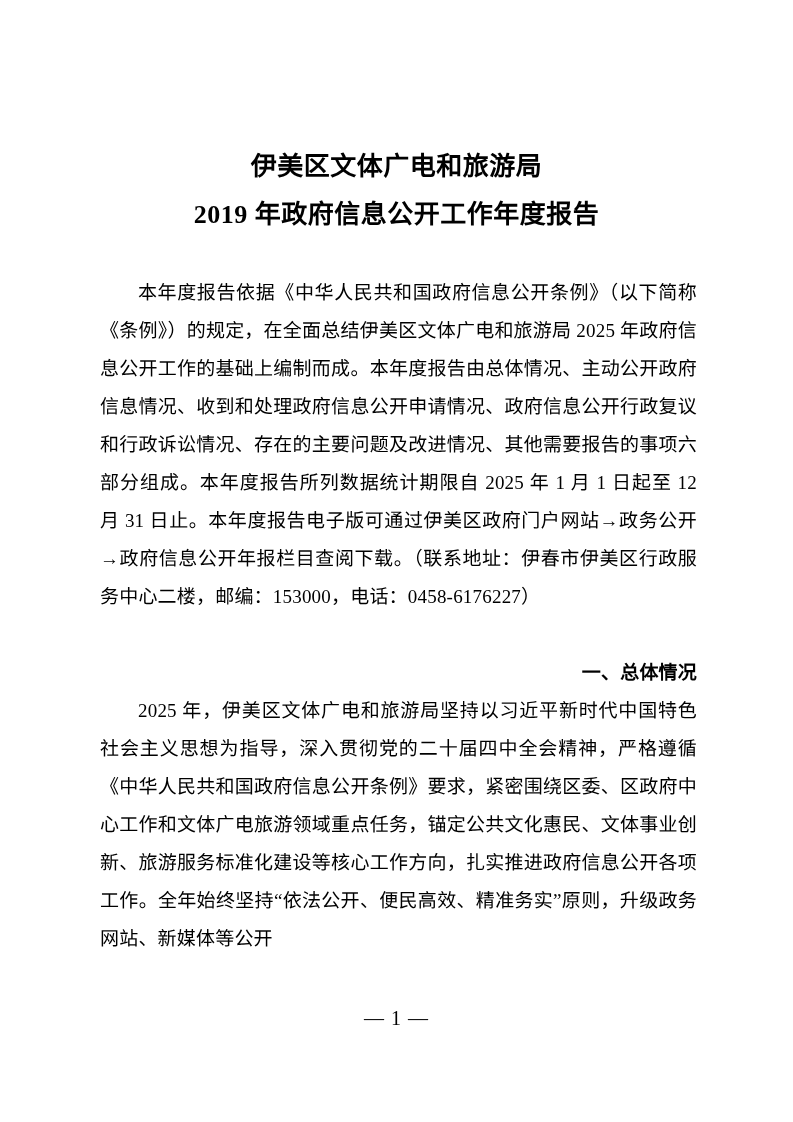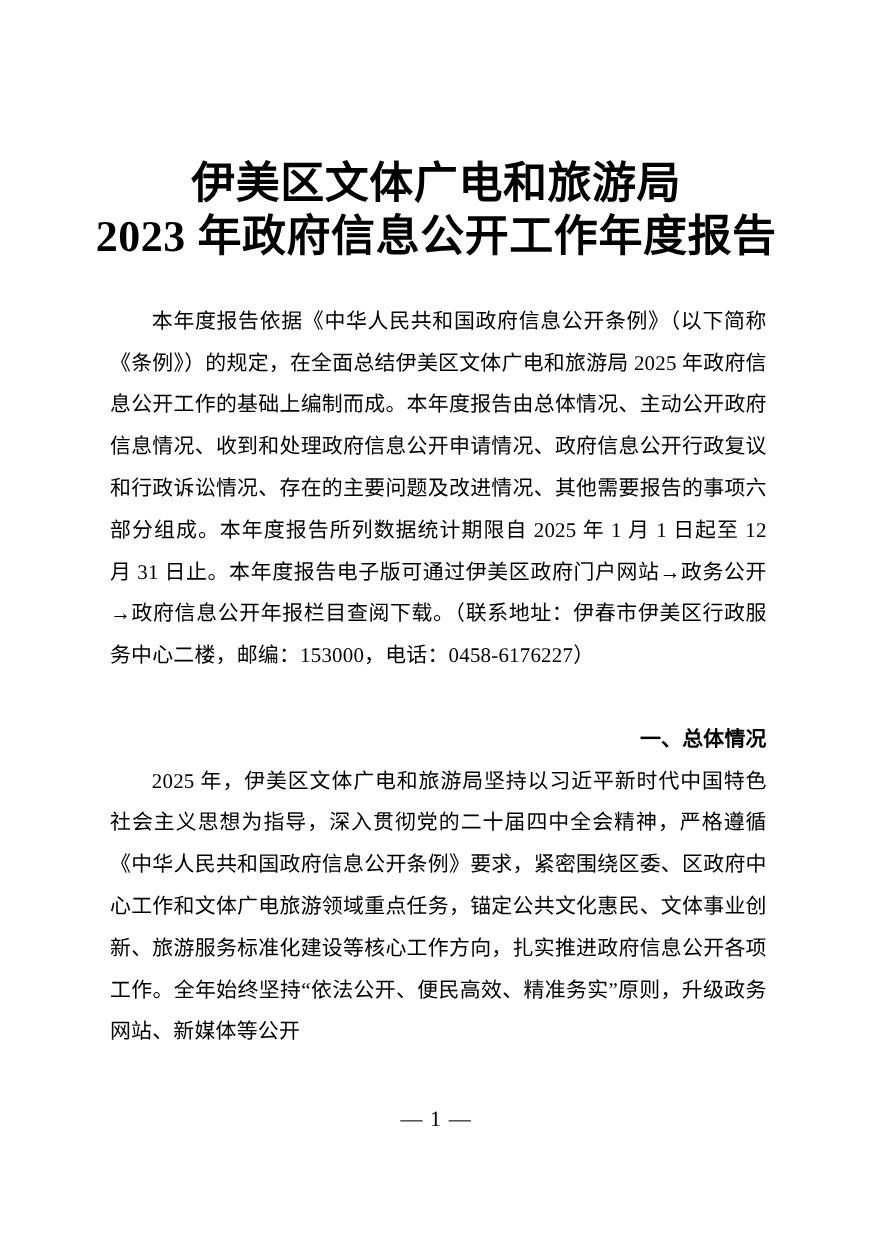--- a/index.html
+++ b/index.html
@@ -19,21 +19,21 @@
   .title-block {
     position: absolute;
     top: 143px;
     left: 0;
     width: 793px;
     text-align: center;
   }
   .title-line {
     font-family: "Liberation Serif", "DejaVu Serif", serif;
     font-weight: bold;
-    font-size: 40px;
+    font-size: 26px;
     line-height: 48px;
     letter-spacing: 0.5px;
     white-space: nowrap;
   }
   .body-text {
     position: absolute;
     left: 100px;
     width: 597px;
     font-size: 19px;
     line-height: 38px;
@@ -71,21 +71,21 @@
     letter-spacing: 1px;
   }
 </style>
 </head>
 <body>
 
 <div class="page">
 
   <div class="title-block">
     <div class="title-line">伊美区文体广电和旅游局</div>
-    <div class="title-line">2023 年政府信息公开工作年度报告</div>
+    <div class="title-line">2019 年政府信息公开工作年度报告</div>
   </div>
 
   <div class="body-text para-intro">本年度报告依据《中华人民共和国政府信息公开条例》（以下简称《条例》）的规定，在全面总结伊美区文体广电和旅游局 2025 年政府信息公开工作的基础上编制而成。本年度报告由总体情况、主动公开政府信息情况、收到和处理政府信息公开申请情况、政府信息公开行政复议和行政诉讼情况、存在的主要问题及改进情况、其他需要报告的事项六部分组成。本年度报告所列数据统计期限自 2025 年 1 月 1 日起至 12 月 31 日止。本年度报告电子版可通过伊美区政府门户网站→政务公开→政府信息公开年报栏目查阅下载。（联系地址：伊春市伊美区行政服务中心二楼，邮编：153000，电话：0458-6176227）</div>
 
   <div class="body-text section-heading">一、总体情况</div>
 
   <div class="body-text para-overview">2025 年，伊美区文体广电和旅游局坚持以习近平新时代中国特色社会主义思想为指导，深入贯彻党的二十届四中全会精神，严格遵循《中华人民共和国政府信息公开条例》要求，紧密围绕区委、区政府中心工作和文体广电旅游领域重点任务，锚定公共文化惠民、文体事业创新、旅游服务标准化建设等核心工作方向，扎实推进政府信息公开各项工作。全年始终坚持“依法公开、便民高效、精准务实”原则，升级政务网站、新媒体等公开</div>
 
   <div class="page-footer">— 1 —</div>
 

